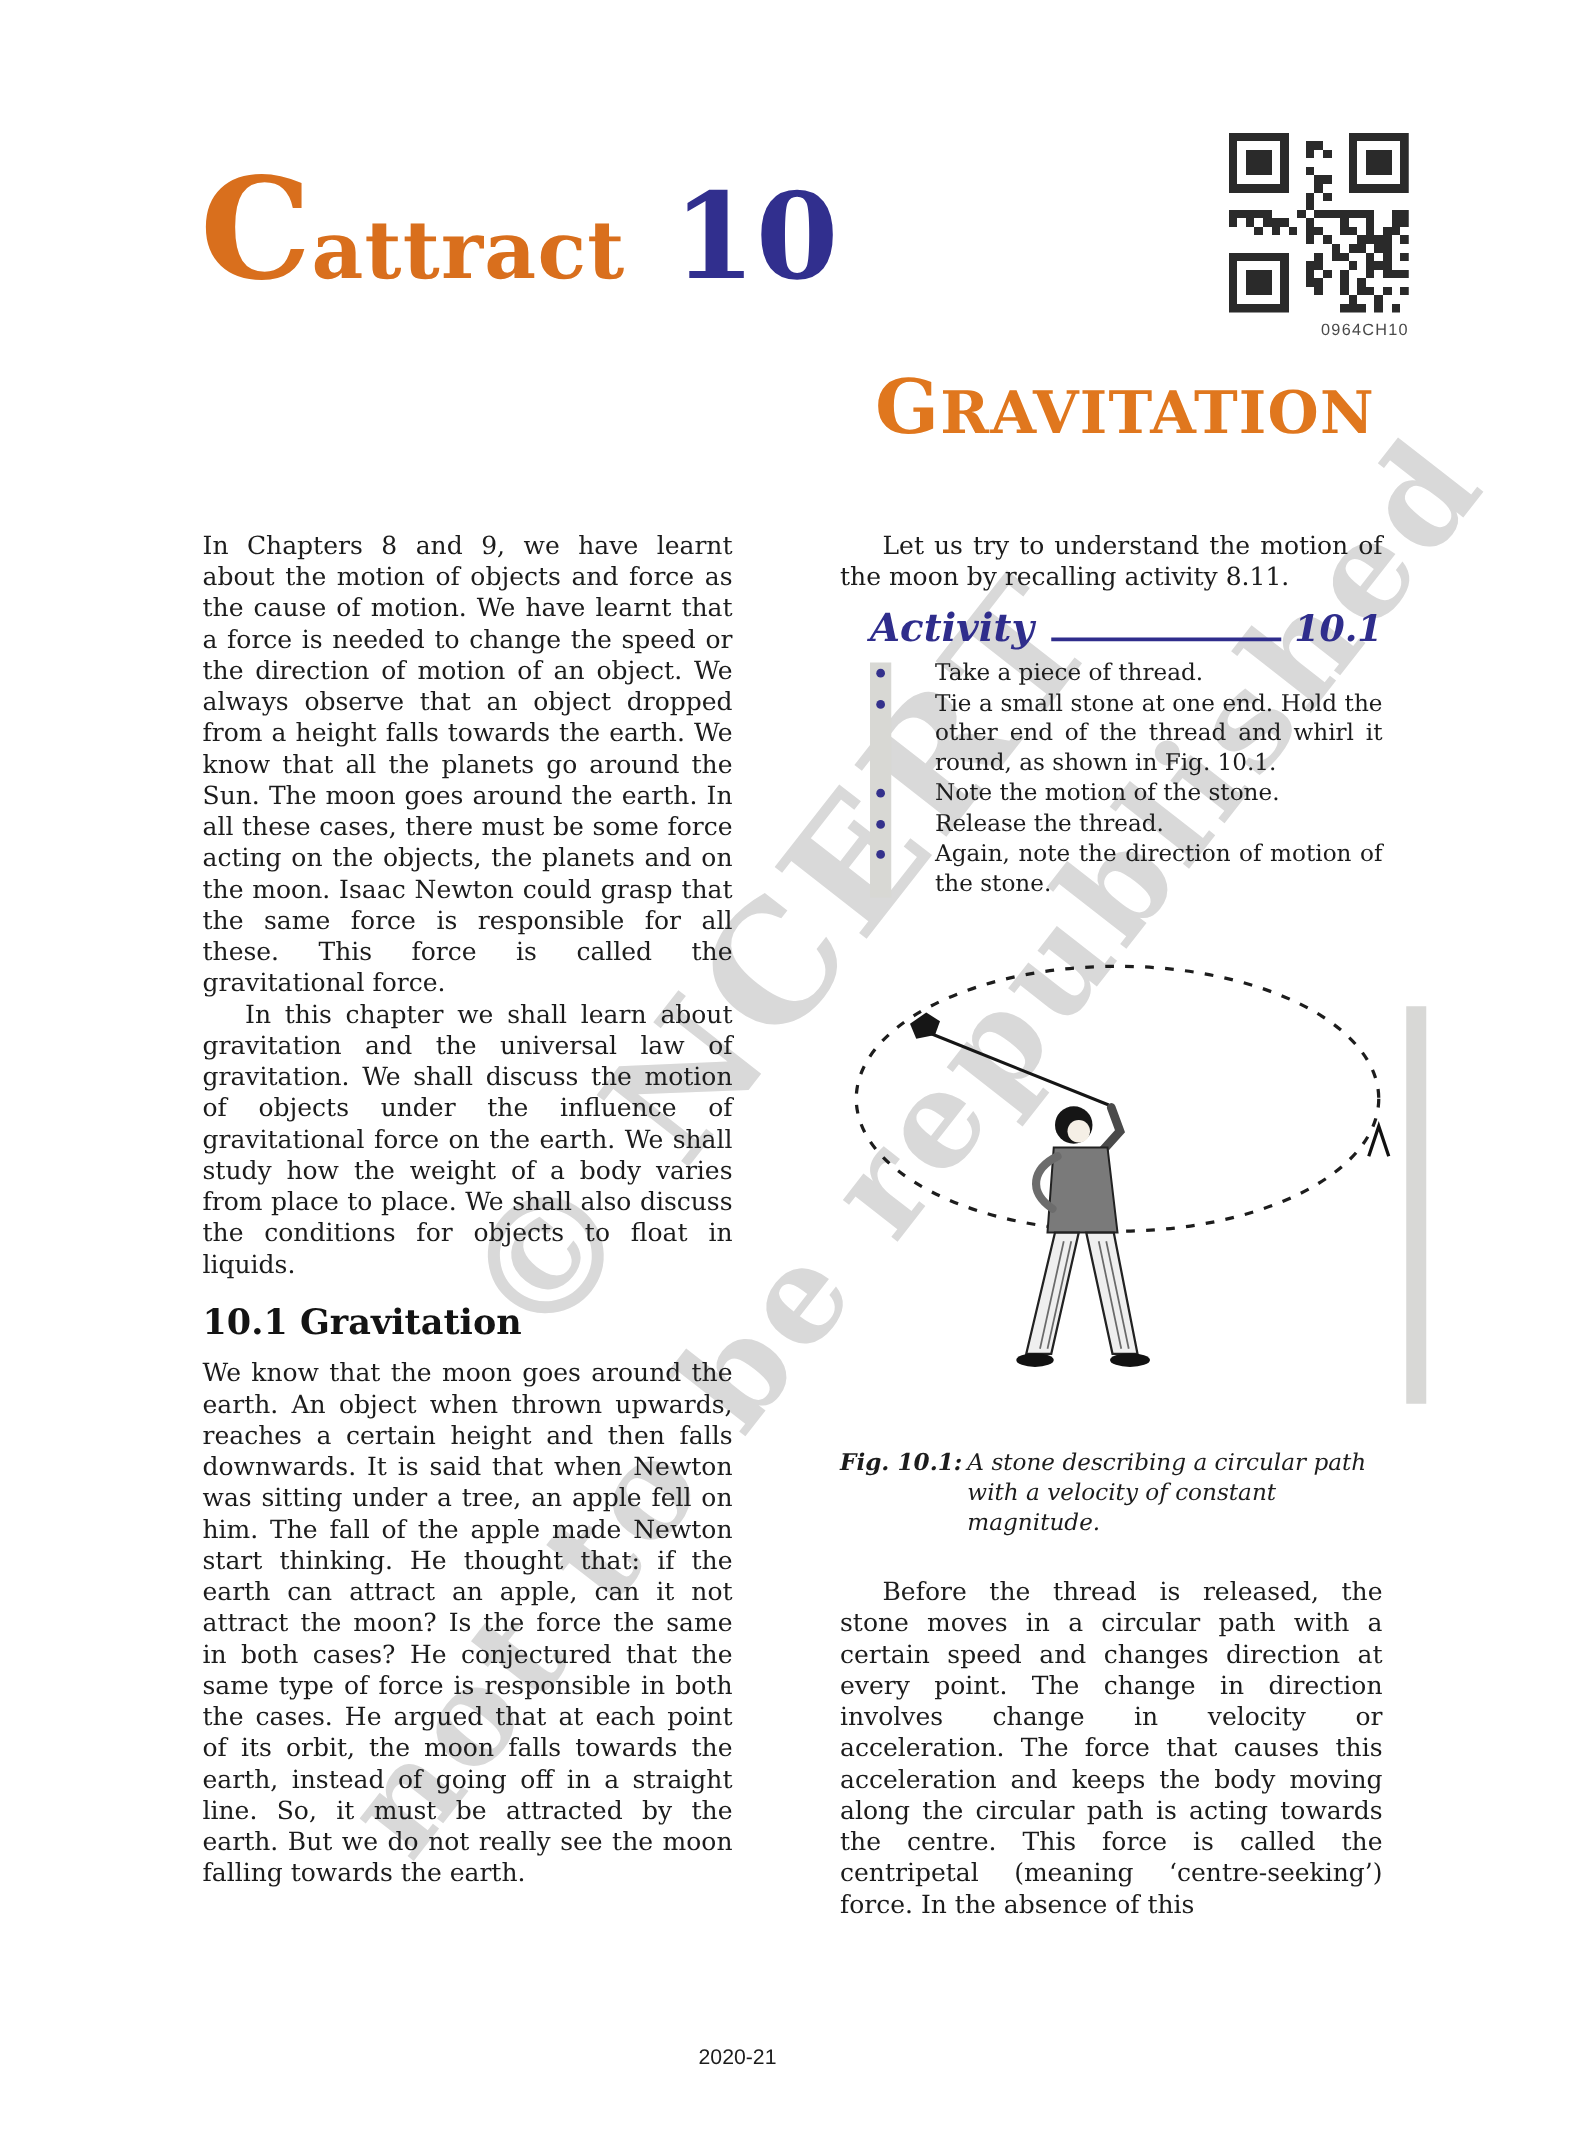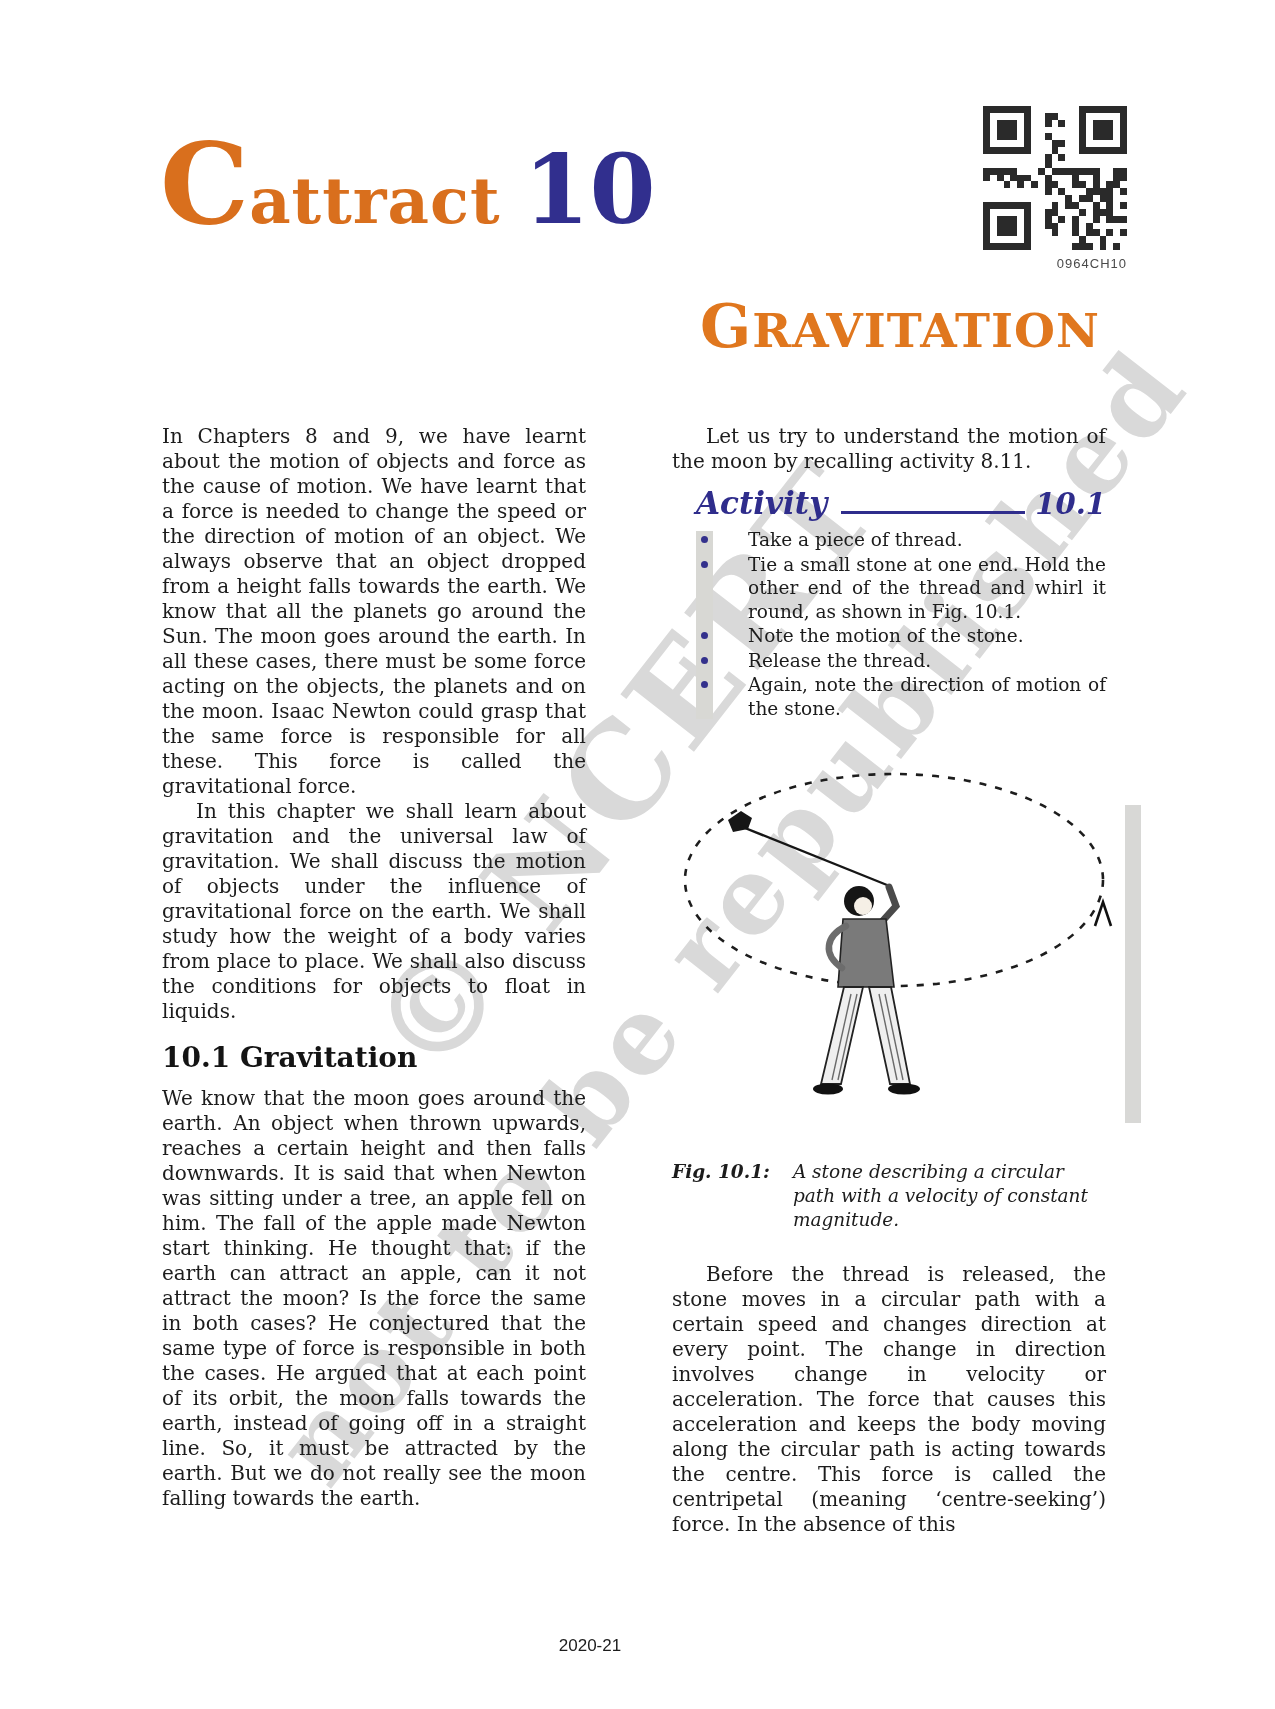--- a/index.html
+++ b/index.html
@@ -23,21 +23,21 @@
     z-index:0;
     letter-spacing:6px;
     user-select:none;
   }
   .wm1{left:340px;top:1010px;font-size:128px;transform:rotate(-52deg);}
   .wm2{left:250px;top:1430px;font-size:106px;transform:rotate(-52deg);}
   
   .chapter{position:absolute;left:160px;top:128px;z-index:1;white-space:nowrap;}
   .ch-c{font-size:112px;line-height:1;font-weight:bold;color:#d96f1d;}
   .ch-rest{font-size:64px;line-height:1;font-weight:bold;color:#d96f1d;letter-spacing:1px;}
-  .ch-num{font-size:95px;line-height:1;font-weight:bold;color:#312f8e;margin-left:23px;}
+  .ch-num{font-size:95px;line-height:1;font-weight:bold;color:#312f8e;margin-left:38px;}
   .qr-block{position:absolute;left:983px;top:106px;width:144px;z-index:1;text-align:right;}
   .qr-block svg{width:144px;height:144px;display:block;}
   .qr-label{margin-top:6px;font-family:"Liberation Sans", sans-serif;font-size:13px;color:#4a4a4a;letter-spacing:1px;}
   .big-title{
     position:absolute;left:700px;top:296px;width:443px;z-index:1;
     text-align:left;color:#e0771e;font-weight:bold;white-space:nowrap;
     font-size:47px;letter-spacing:1px;line-height:1;
   }
   .big-title .t-first{font-size:60px;}
   
@@ -65,21 +65,21 @@
   }
   .steps-rail{position:absolute;left:0;top:3px;bottom:1px;width:17px;background:#d8d8d4;}
   .activity-steps li{position:relative;padding-left:52px;margin:0 0 1px 0;}
   .activity-steps li::before{
     content:"";position:absolute;left:5px;top:8px;width:7px;height:7px;
     border-radius:50%;background:#34318c;
   }
   
   .figure-wrap{margin:36px 0 0 -14px;}
   .figure-caption{
-    display:flex;gap:23px;margin-top:38px;
+    display:flex;gap:4px;margin-top:38px;
     font-size:18.5px;line-height:24px;font-style:italic;text-align:left;
   }
   .figure-caption .cap-label{font-weight:bold;white-space:nowrap;}
   .after-fig{margin-top:30px !important;}
   .side-bar{position:absolute;left:1125px;top:805px;width:16px;height:318px;background:#d8d8d6;z-index:1;}
   
   .footer{
     position:absolute;left:0;top:1636px;width:1180px;text-align:center;z-index:1;
     font-family:"Liberation Sans", sans-serif;font-size:17px;color:#1c1c1c;
   }

